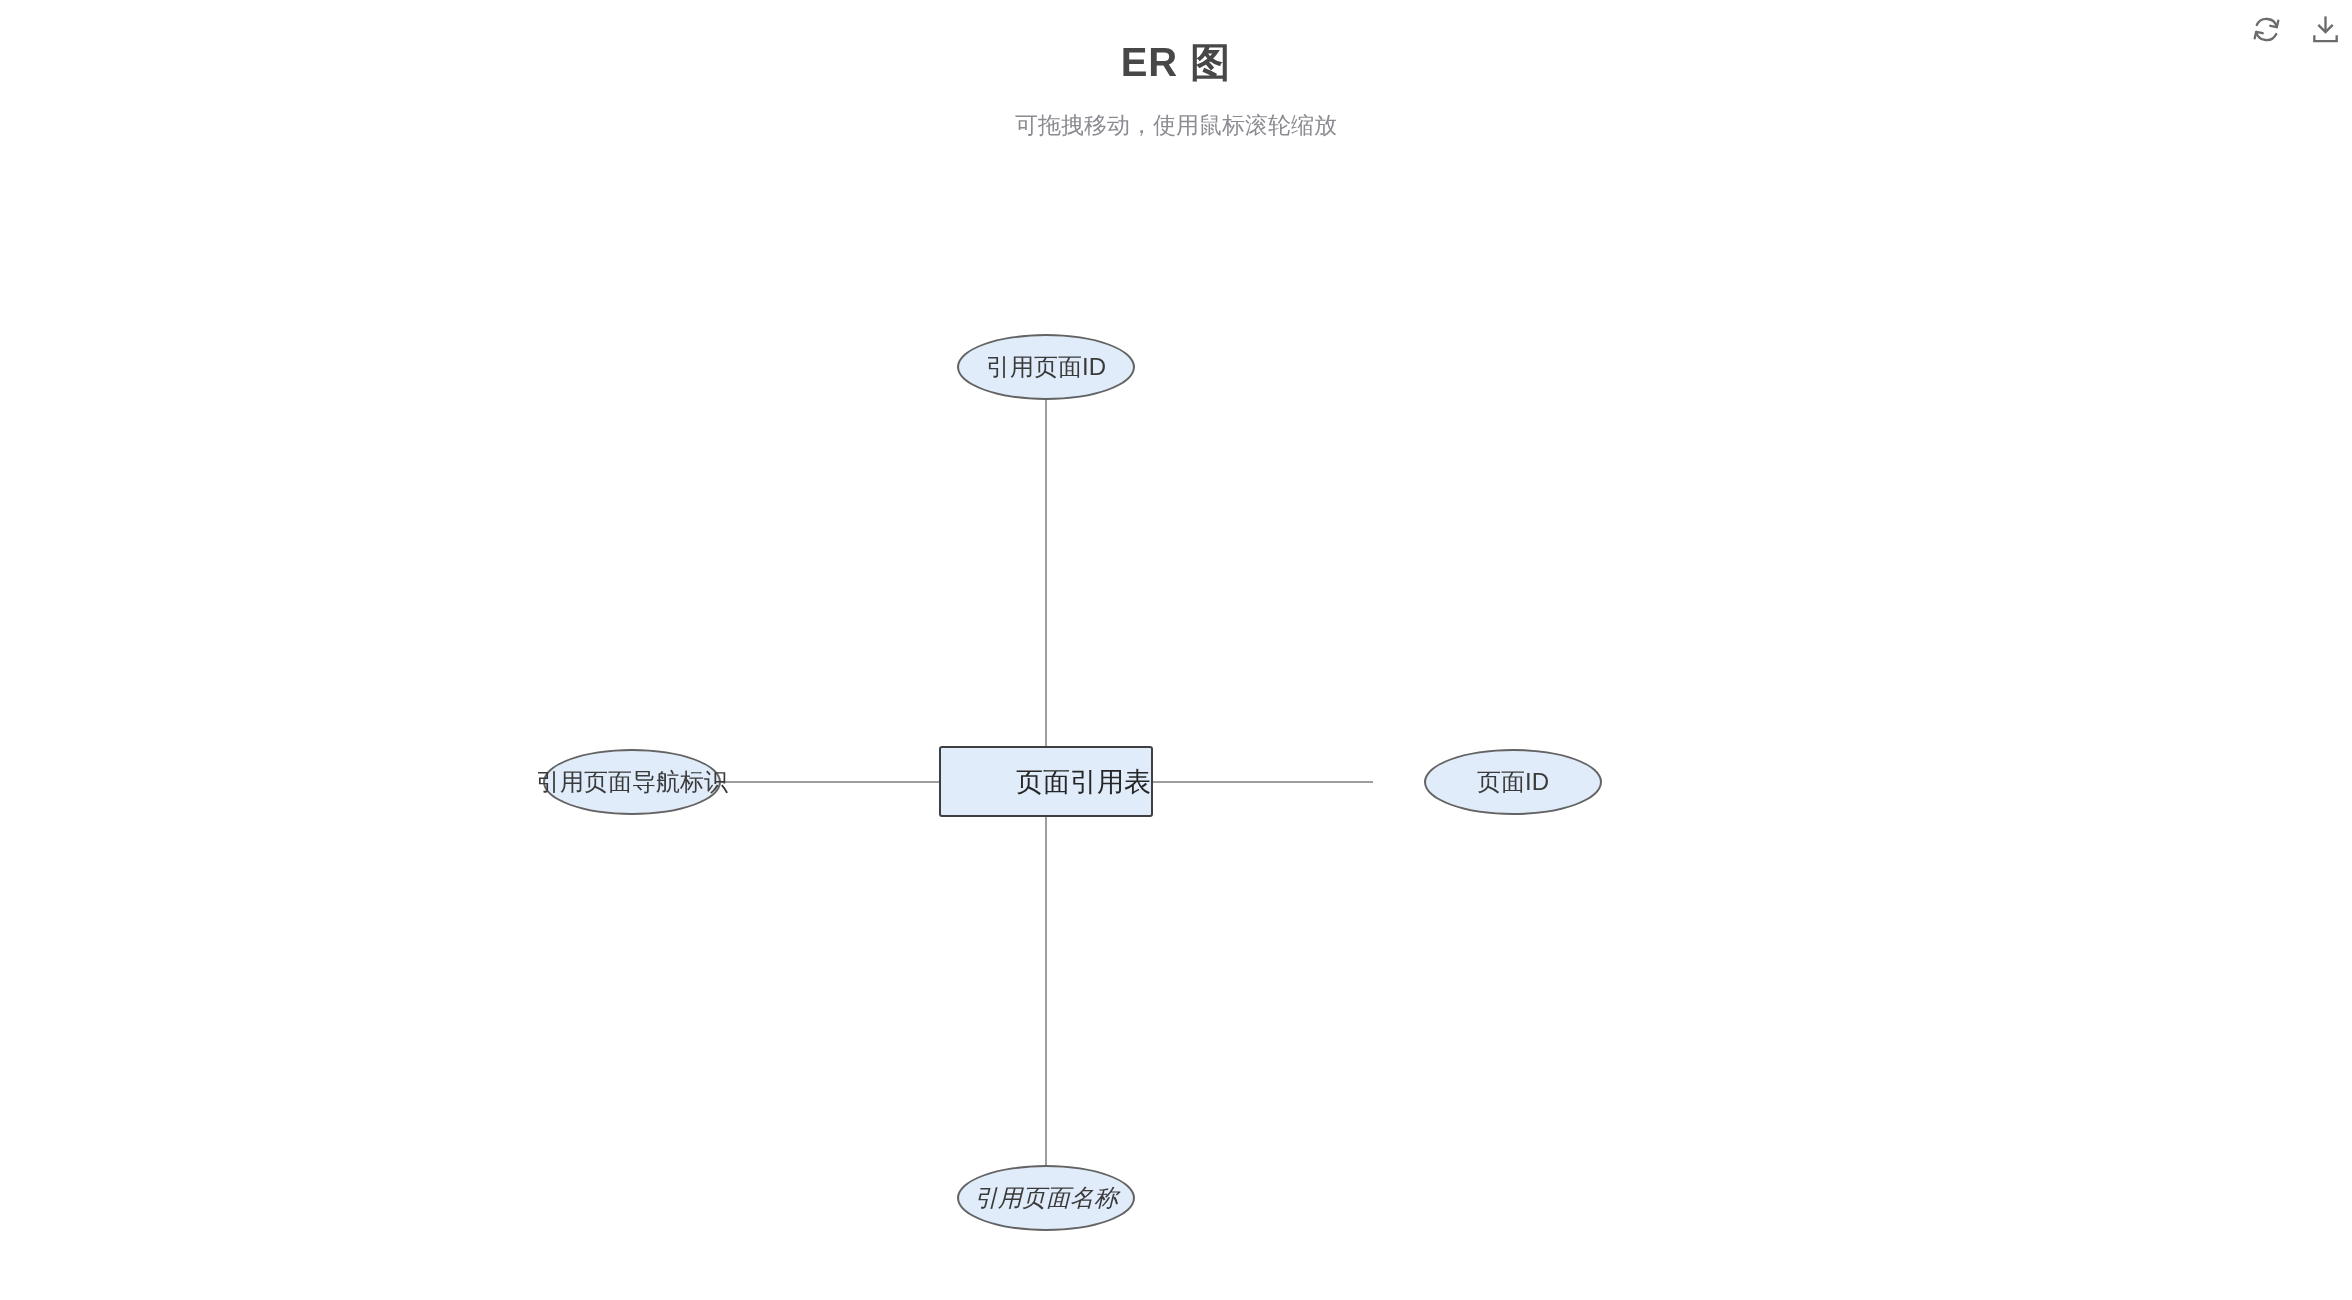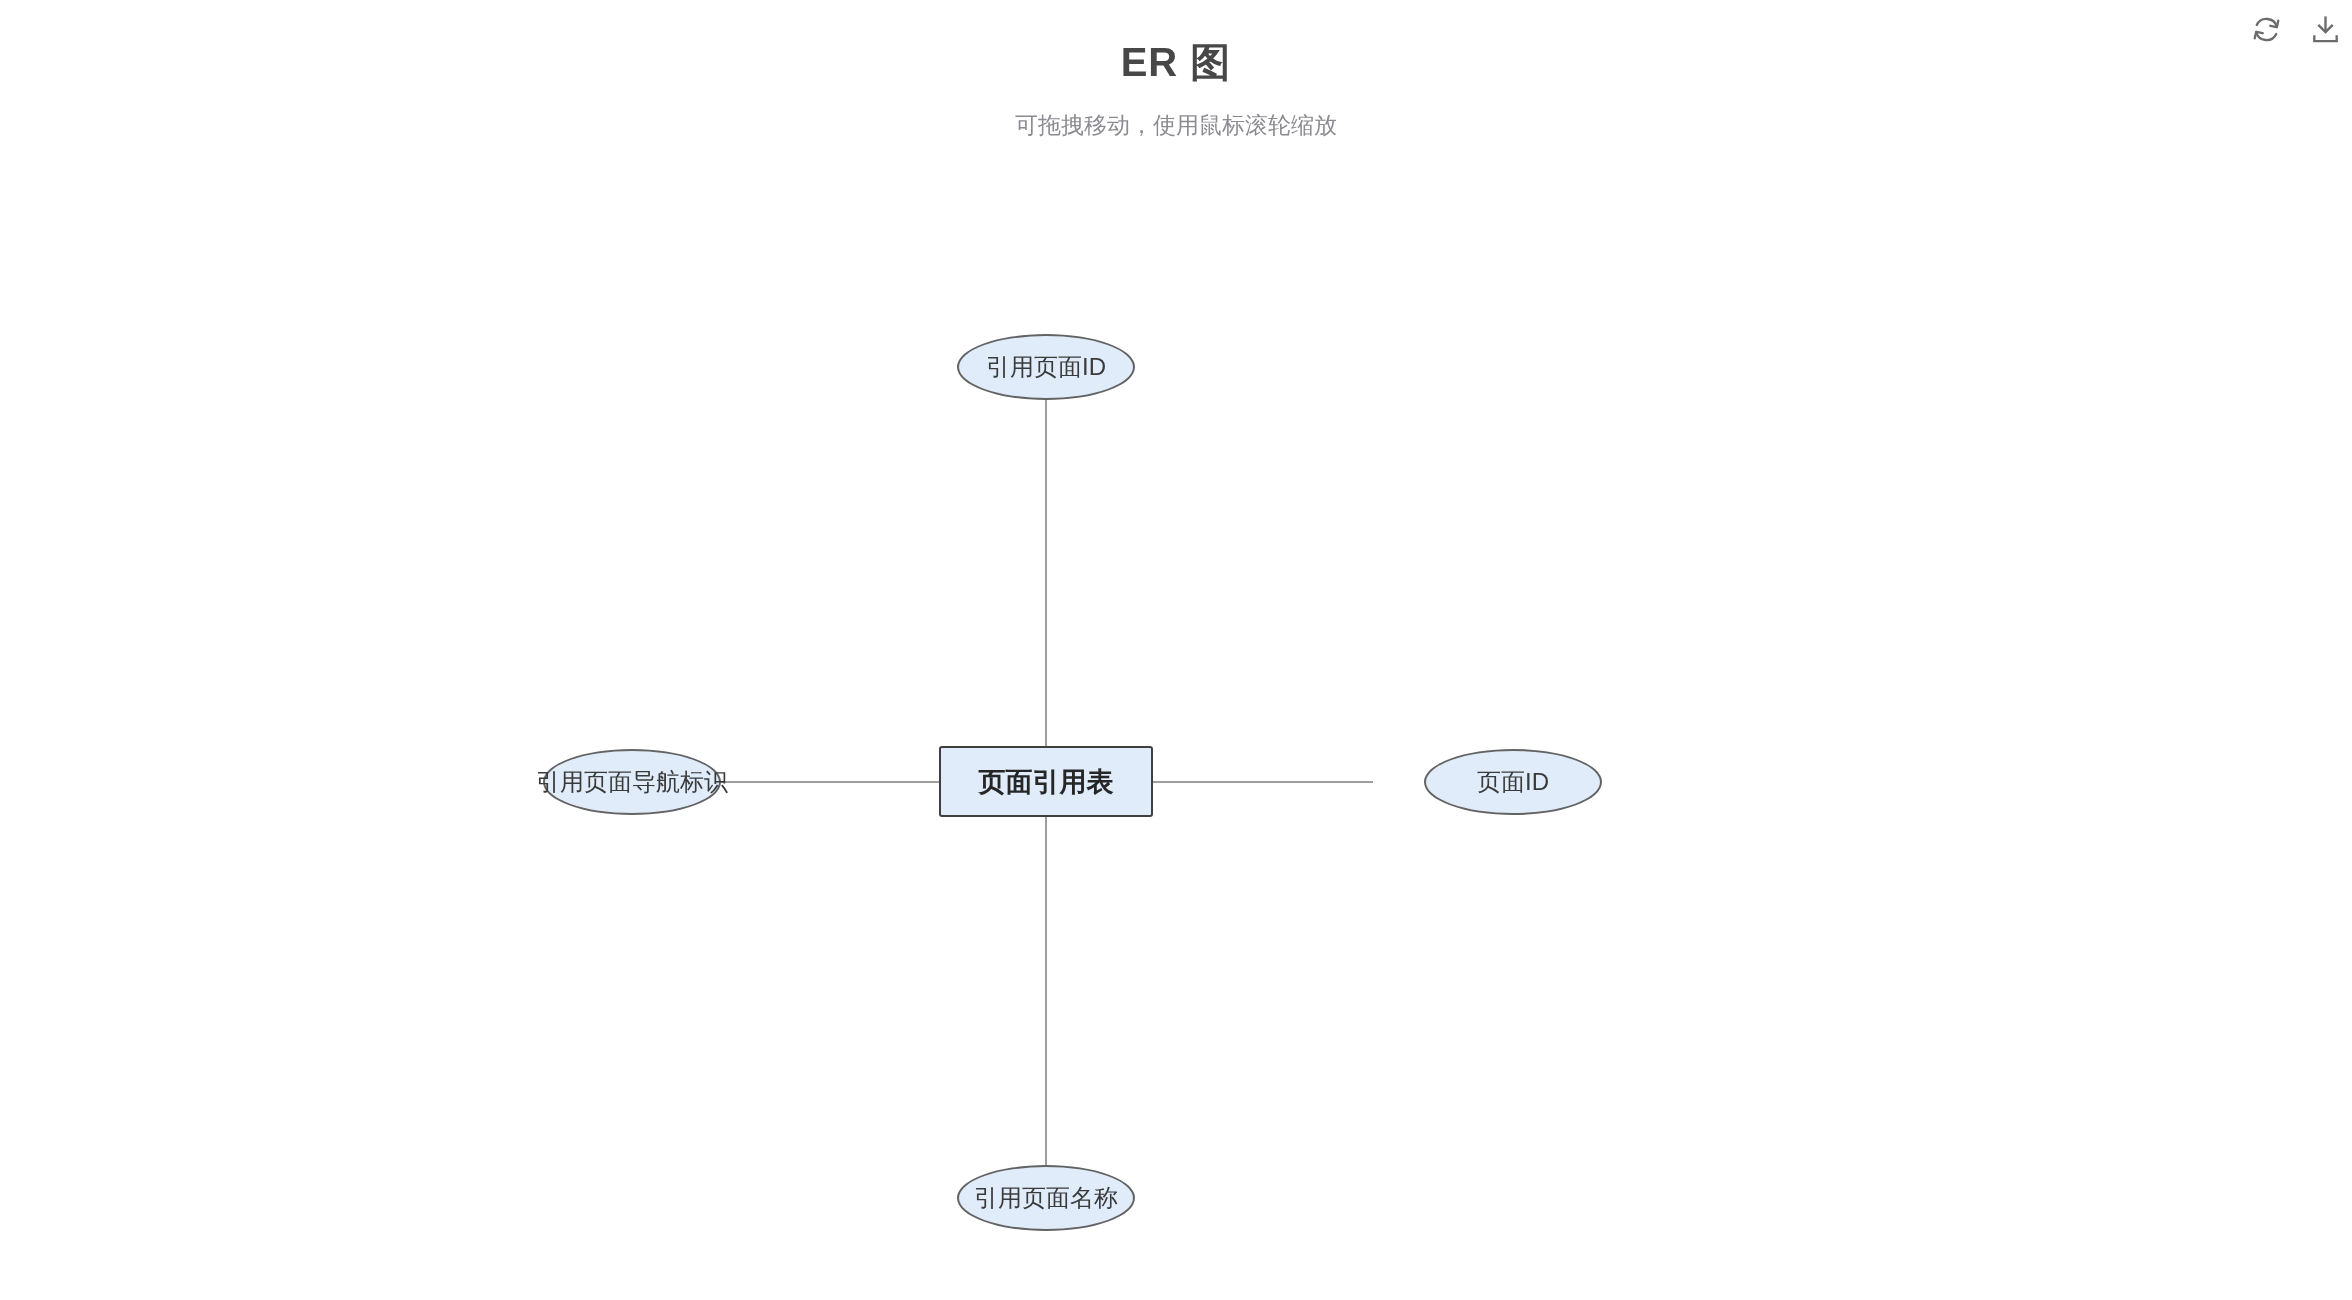--- a/index.html
+++ b/index.html
@@ -59,35 +59,36 @@
     position:absolute;
     display:flex;align-items:center;justify-content:center;
     background:var(--node-fill);
     white-space:nowrap;
     cursor:grab;
   }
   .entity{
     left:939px;top:746px;width:214px;height:71px;
     border:2.4px solid var(--entity-border);
     border-radius:3px;
-    font-size:27px;font-weight:700;color:var(--entity-text);
+    font-size:27px;font-weight:400;color:var(--entity-text);
     z-index:20;
+    justify-content:flex-end;
   }
   .ellipse{
     width:178px;height:66px;
     border:2px solid var(--ellipse-border);
     border-radius:50%;
     font-size:24px;color:var(--node-text);
     z-index:15;
   }
   .ellipse .label{white-space:nowrap;}
   #attr-top   {left:957px; top:334px;}
   #attr-left  {left:543px; top:749px;}
   #attr-right {left:1424px;top:749px;}
-  #attr-bottom{left:957px; top:1165px;}
+  #attr-bottom{left:957px; top:1165px;font-style:italic;}
 </style>
 </head>
 <body>
 
 <div class="screen">
 
   <div class="canvas">
 
     <div class="edge v" id="edge-top"></div>
     <div class="edge v" id="edge-bottom"></div>

